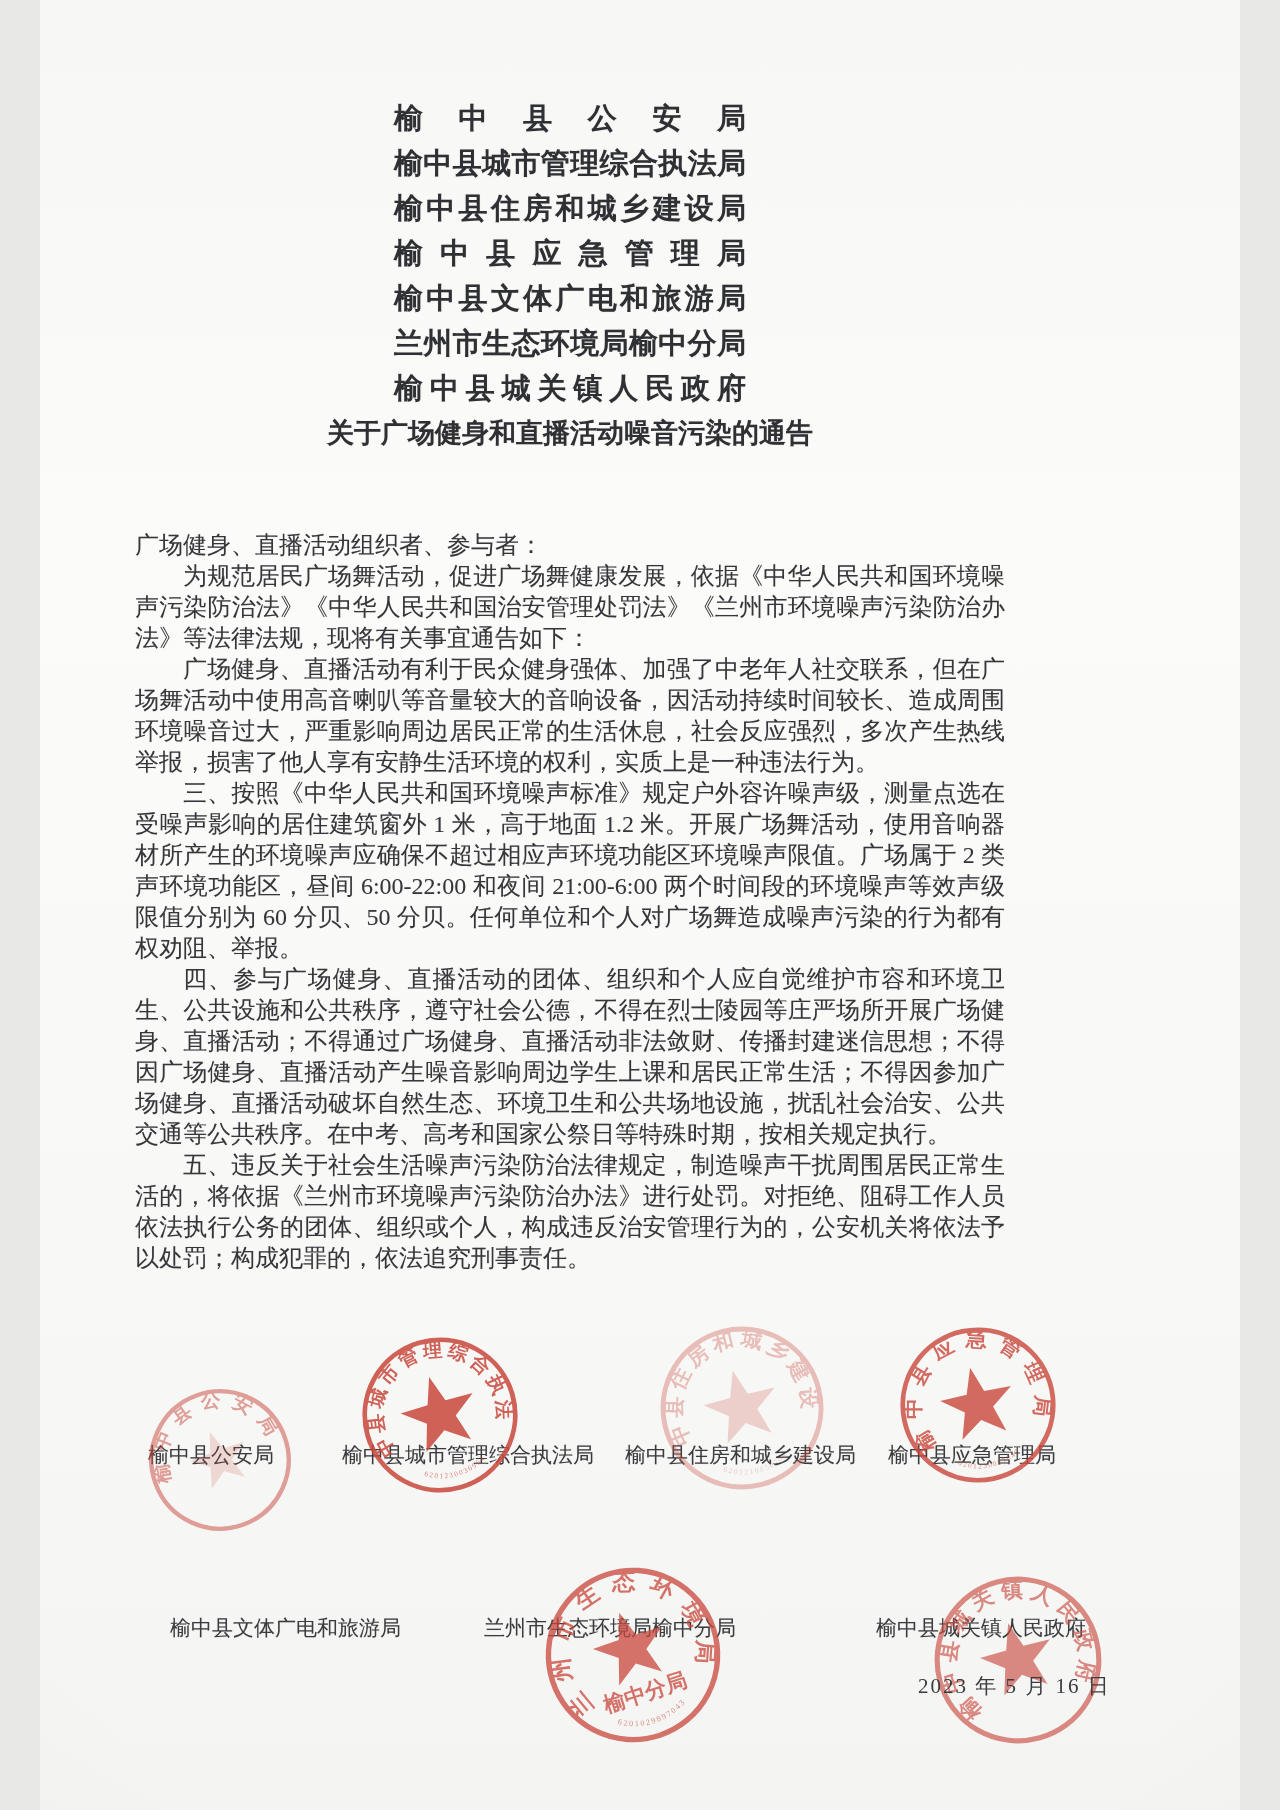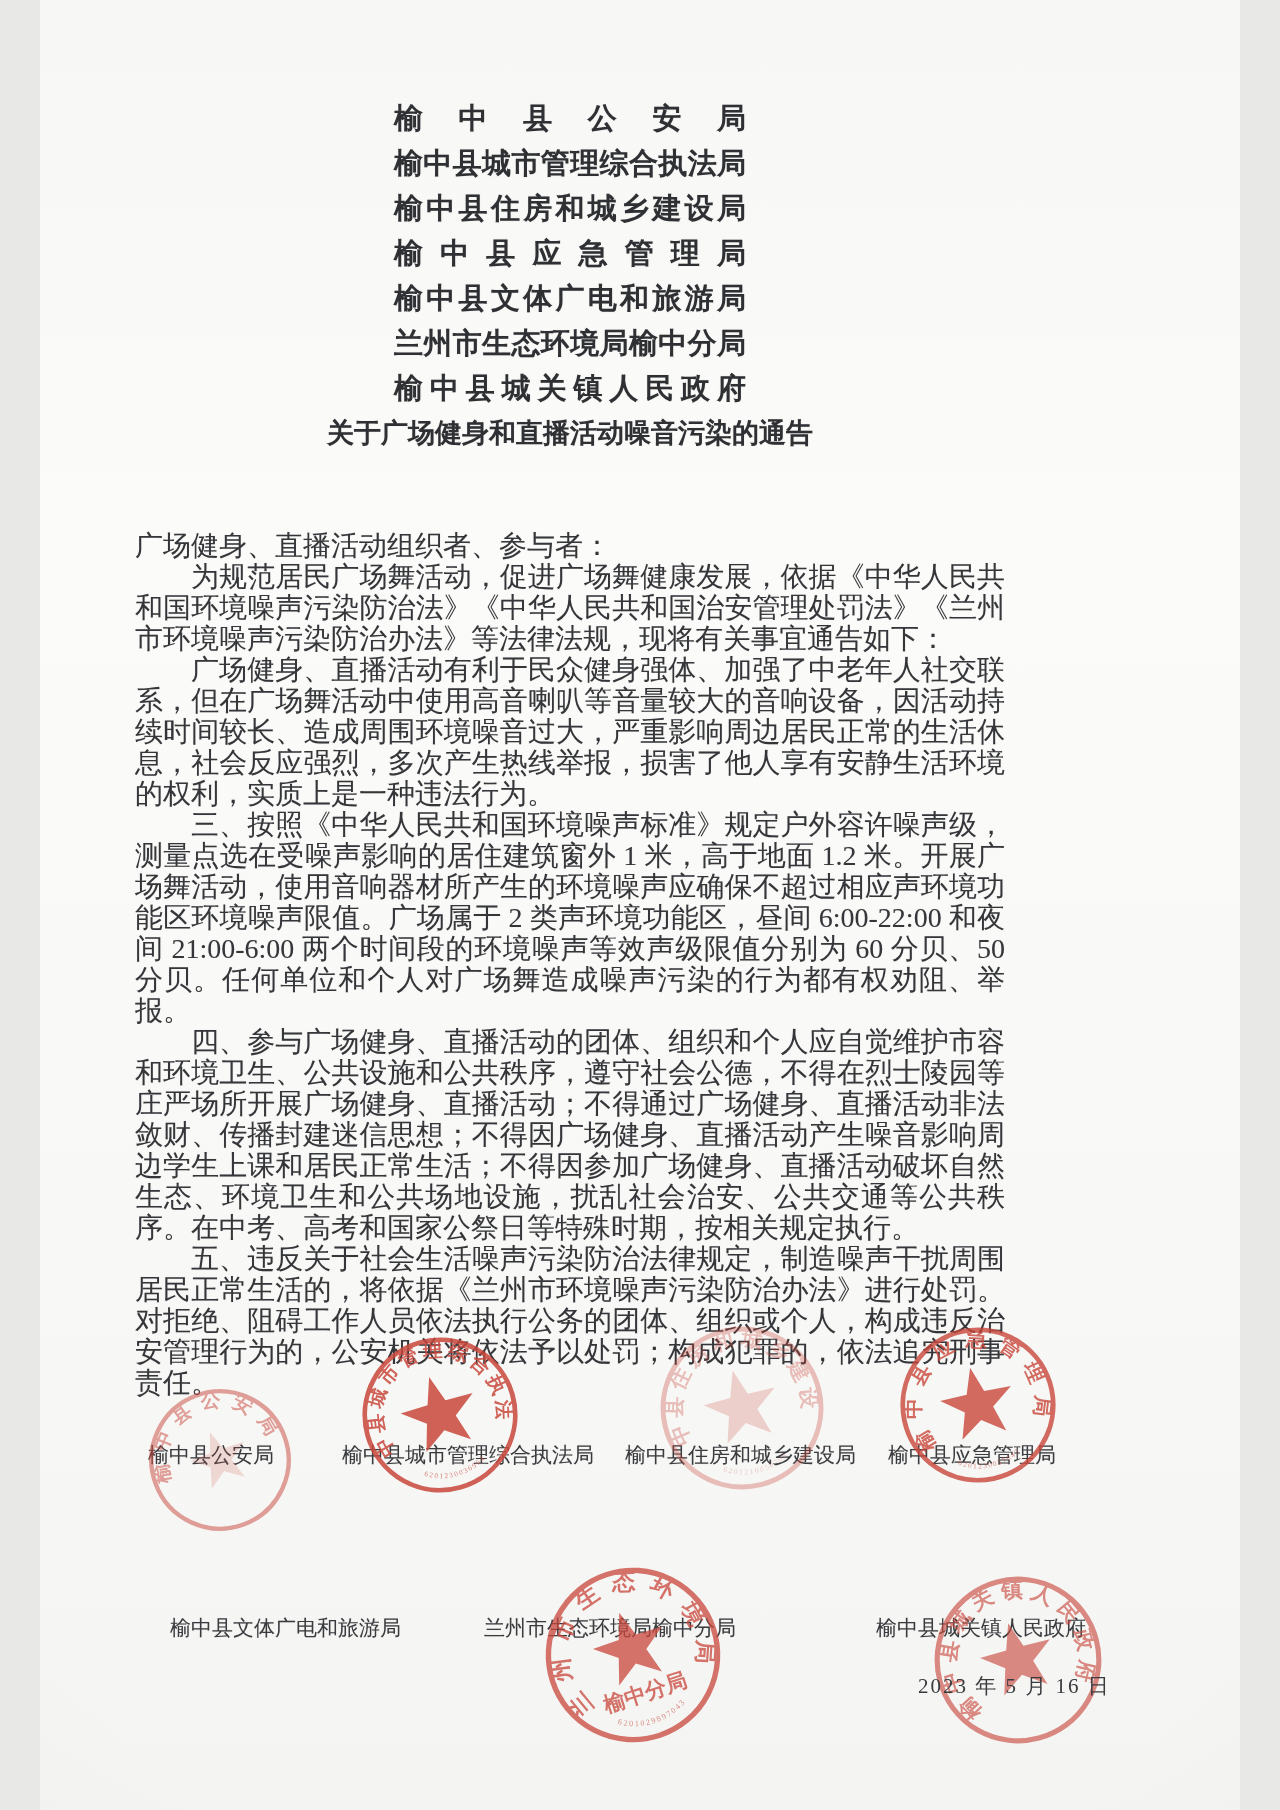--- a/index.html
+++ b/index.html
@@ -21,21 +21,21 @@
     text-align:justify;text-align-last:justify;
     white-space:nowrap;color:#2f3034;
     text-shadow:0 0 1px rgba(70,70,70,.25);
   }
   .notice-title{
     font-size:27px;font-weight:bold;line-height:45px;text-align:center;
     color:#2f3034;margin:0 0 74px 0;white-space:nowrap;
     text-shadow:0 0 1px rgba(70,70,70,.25);
   }
   .body-text p{
-    margin:0;font-size:28px;line-height:31px;text-align:justify;
+    margin:0;font-size:24px;line-height:31px;text-align:justify;
     text-shadow:0 0 1px rgba(80,80,80,.2);
   }
   .body-text p.indent{text-indent:2em;}
   .sig-label{
     position:absolute;font-size:21px;color:#3a3b3f;white-space:nowrap;
     text-shadow:0 0 1px rgba(80,80,80,.2);
   }
   .doc-date{
     position:absolute;left:878px;top:1672px;font-size:21px;color:#3a3b3f;
     letter-spacing:2px;white-space:nowrap;z-index:5;

